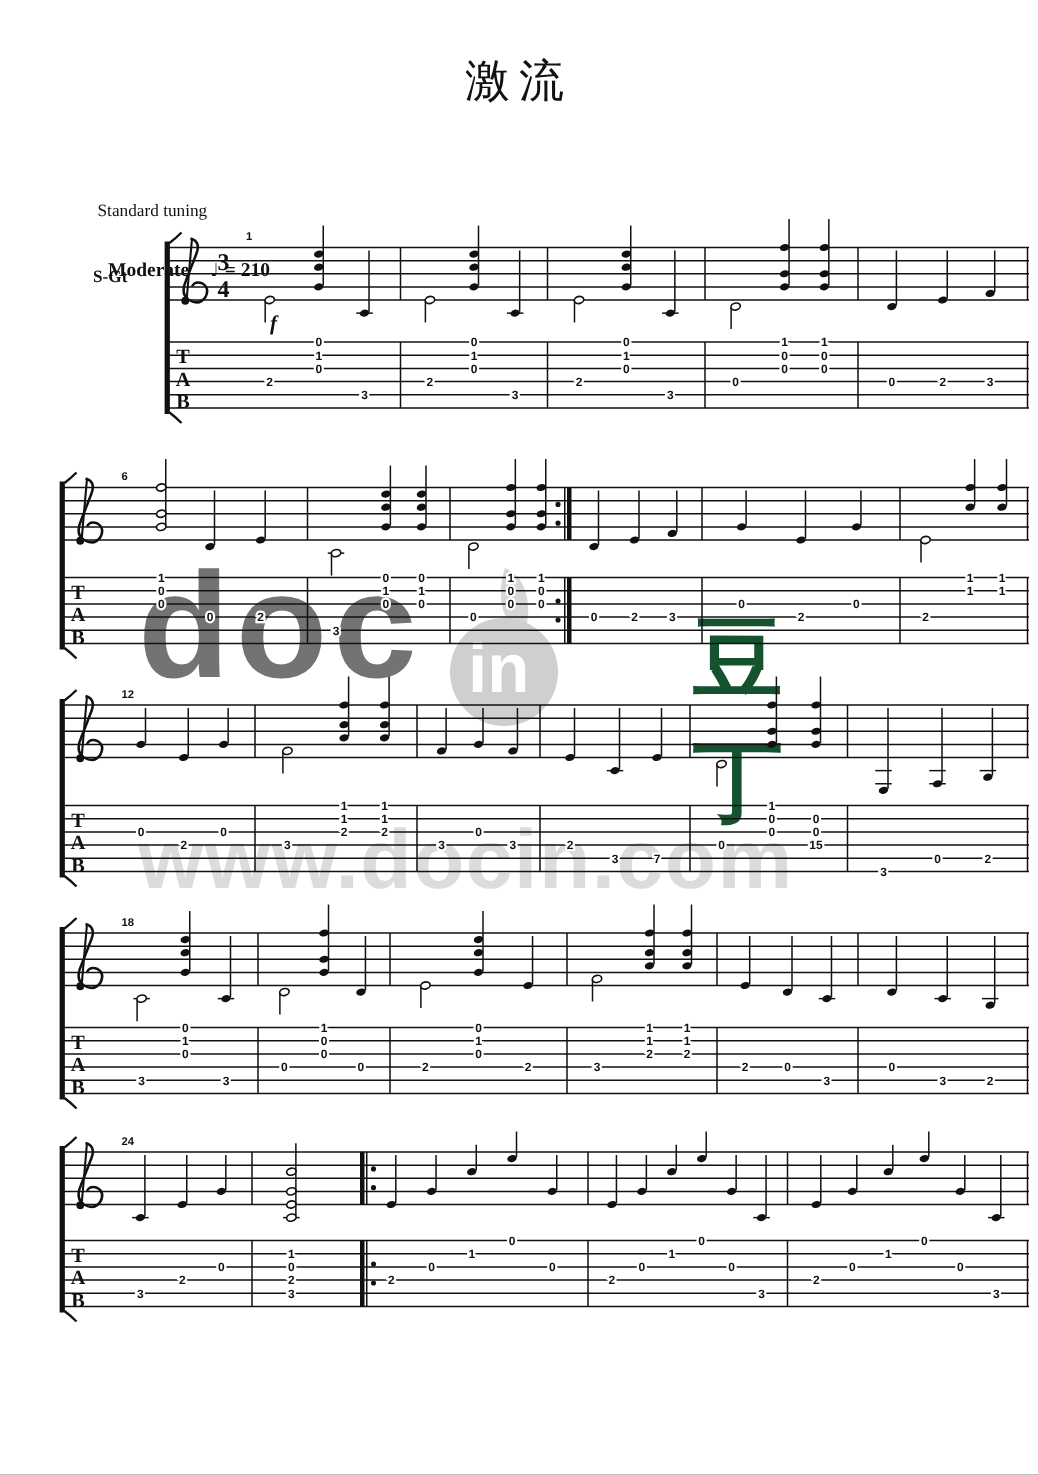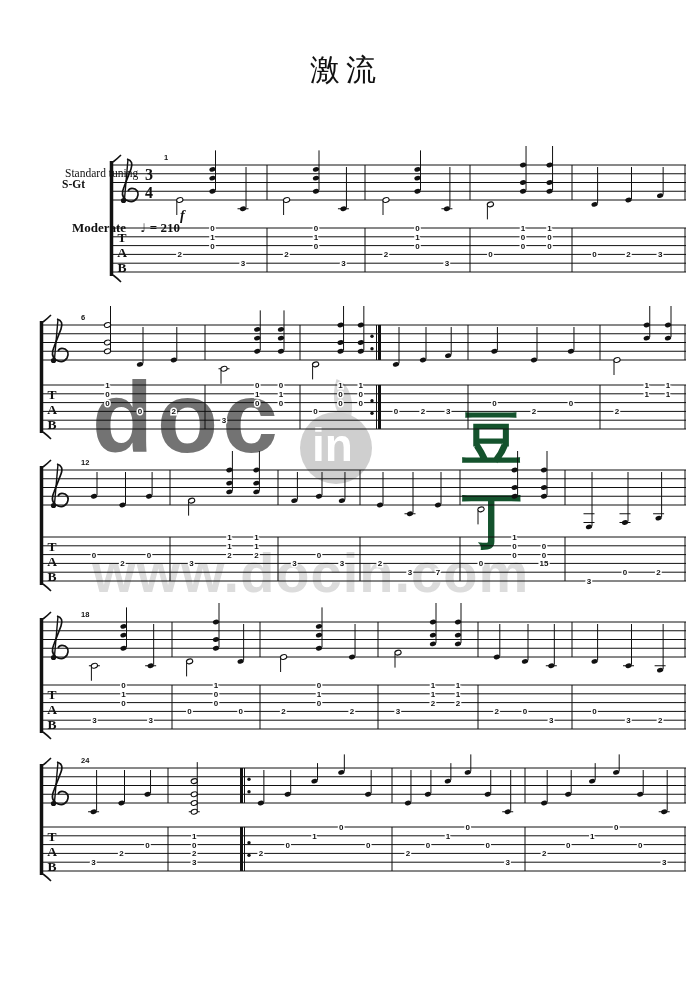--- a/index.html
+++ b/index.html
@@ -18,21 +18,21 @@
   .wm-circle{position:absolute;left:208px;top:34px;width:72px;height:72px;border-radius:50%;background:#cfcfcf;}
   .wm-in{position:absolute;left:12px;top:6px;font-family:"Liberation Sans",sans-serif;
          font-weight:bold;font-size:46px;color:#ffffff;text-align:right;}
   .wm-leaf{position:absolute;left:238px;top:4px;width:26px;height:38px;background:#d6d6d6;
            border-radius:0 100% 0 100%;transform:rotate(18deg);}
   .wm-cjk{position:absolute;left:370px;top:22px;font-size:60px;color:#14532d;font-weight:bold;
           font-family:"DejaVu Serif",serif;letter-spacing:8px;}
   .wm-url{left:92px;top:540px;font-family:"Liberation Sans",sans-serif;font-weight:bold;
           font-size:56px;color:#dcdcdc;letter-spacing:1px;}
   svg.score{position:absolute;left:0;top:0;z-index:2;}
-  .txt{position:relative;z-index:3;margin-top:16px;}
+  .txt{position:relative;z-index:3;}
 </style>
 </head>
 <body>
 
 <div class="page">
 
   <div class="wm wm-docin">
     <span class="wm-doc">doc</span>
     <span class="wm-leaf"></span>
     <span class="wm-circle">

